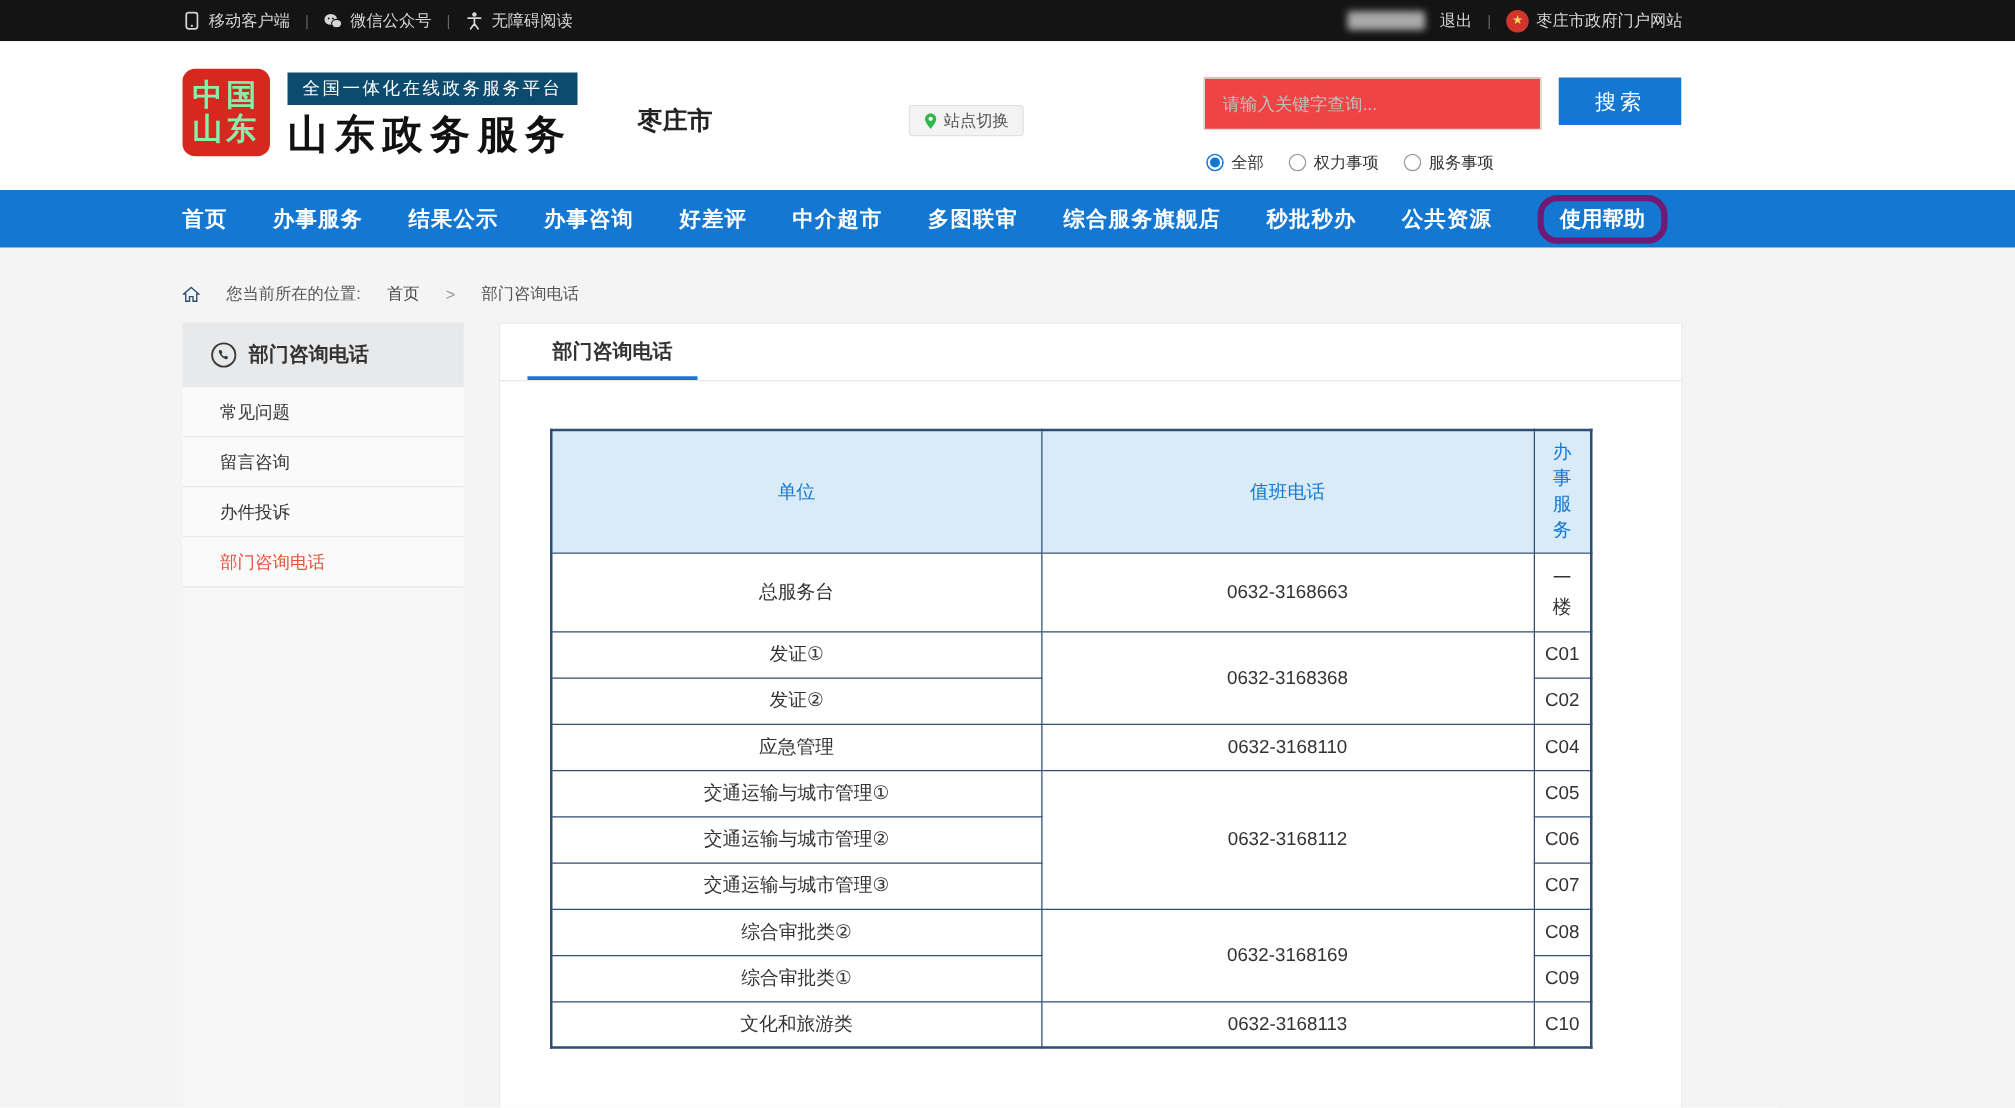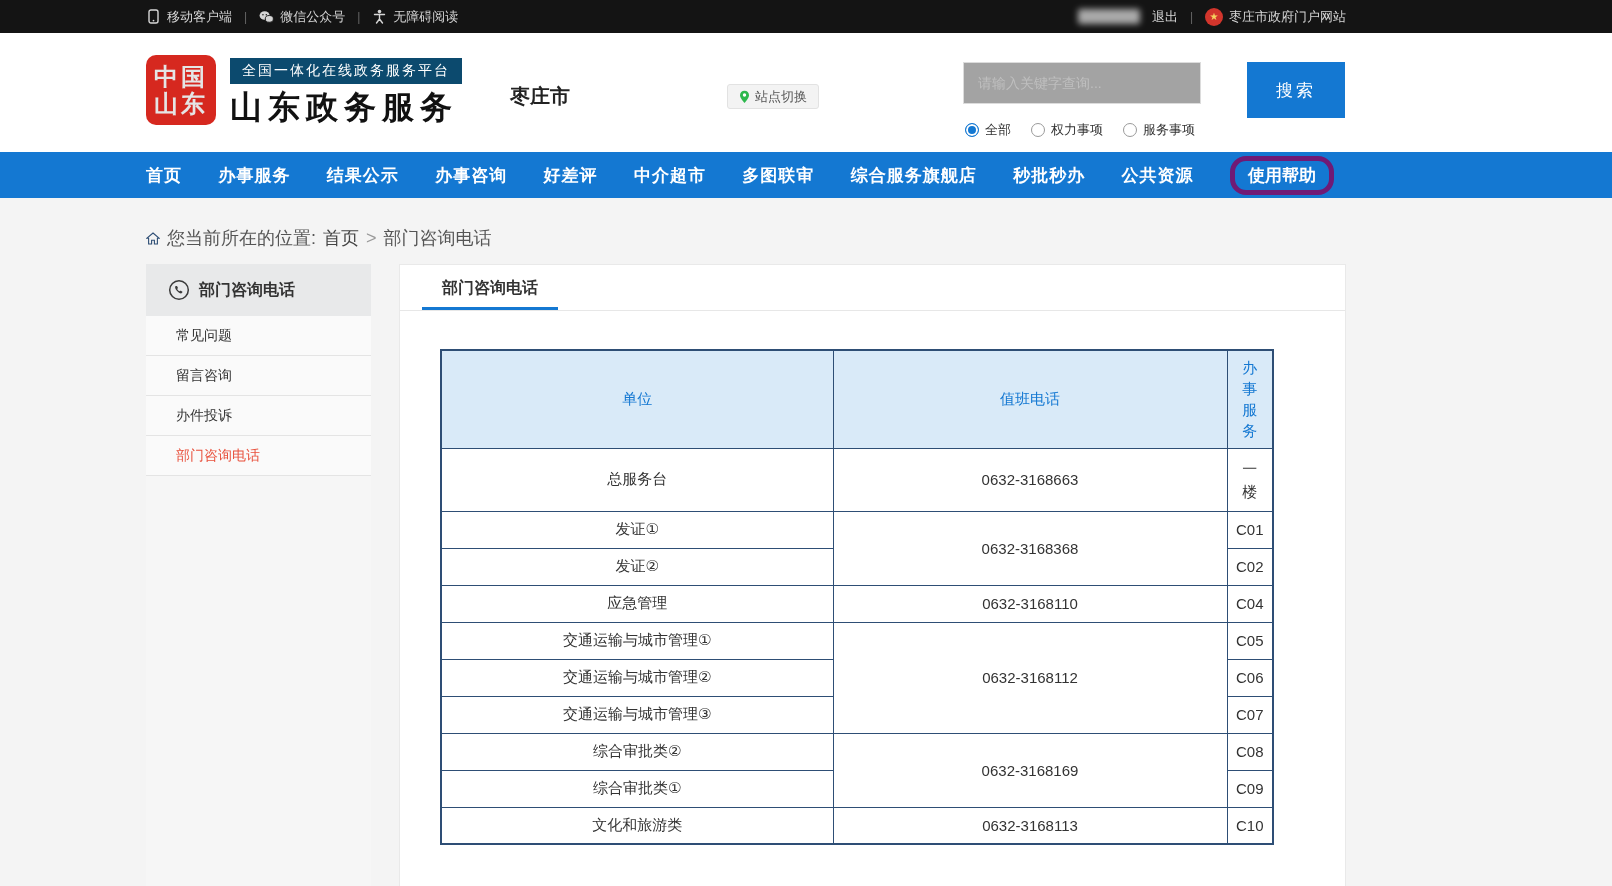--- a/index.html
+++ b/index.html
@@ -19,49 +19,49 @@
   .tb-icon { display:inline-flex; width:15px; height:15px; align-items:center; justify-content:center; }
   .blurname { width:62px; height:15px; background:#cfcfcf; border-radius:2px; filter:blur(3px); opacity:.8; }
   .emblem { width:18px; height:18px; border-radius:50%; background:#d2352c; color:#f6d35f;
             display:inline-flex; align-items:center; justify-content:center; font-size:10px; line-height:1; }
 
   
   .header { height:119px; background:#fff; }
   .header .inner { height:119px; }
   .brand { position:absolute; left:0; top:22px; display:flex; gap:14px; align-items:flex-start; }
   .seal { width:70px; height:70px; background:#d6281f; border-radius:10px; display:flex; align-items:center; justify-content:center; }
-  .seal-chars { width:56px; color:#e5e5e5; font-weight:bold; font-size:24px; line-height:27px; letter-spacing:3px;
+  .seal-chars { width:56px; color:#86efac; font-weight:bold; font-size:24px; line-height:27px; letter-spacing:3px;
                 word-break:break-all; text-align:center; }
   .brand-text { display:flex; flex-direction:column; gap:6px; padding-top:3px; }
   .badge { background:#0c4a6e; color:#fff; font-size:14px; padding:4px 12px; letter-spacing:2px; width:fit-content; }
   .site-title { font-size:32px; font-weight:bold; color:#111; letter-spacing:6px; line-height:1.1; }
   .city { position:absolute; left:364px; top:50px; font-size:20px; font-weight:bold; color:#222; }
   .site-switch { position:absolute; left:581px; top:51px; height:25px; background:#f3f3f3; border:1px solid #e2e2e2;
                  border-radius:3px; display:flex; align-items:center; gap:5px; padding:0 11px; font-size:13px; color:#555; cursor:pointer; }
-  .search-input { position:absolute; left:817px; top:29px; width:238px; height:42px; border:1px solid #dcdcdc;
-                  padding:0 14px; font-size:14px; color:#333; outline:none; background:#a3a3a3;
+  .search-input { position:absolute; left:817px; top:29px; width:270px; height:42px; border:1px solid #dcdcdc;
+                  padding:0 14px; font-size:14px; color:#333; outline:none; background:#ef4444;
                   font-family:"Liberation Sans","DejaVu Sans",sans-serif; }
   .search-input::placeholder { color:#bfbfbf; }
-  .search-btn { position:absolute; left:1101px; top:29px; width:98px; height:56px; background:#1478d2; color:#fff;
+  .search-btn { position:absolute; left:1101px; top:29px; width:98px; height:38px; background:#1478d2; color:#fff;
                 border:none; font-size:17px; letter-spacing:3px; cursor:pointer;
                 font-family:"Liberation Sans","DejaVu Sans",sans-serif; }
   .filters { position:absolute; left:819px; top:88px; display:flex; align-items:flex-start; gap:20px; font-size:13px; color:#333; }
   .filter { display:flex; align-items:center; gap:6px; cursor:pointer; }
   .radio { width:14px; height:14px; border-radius:50%; border:1px solid #9a9a9a; background:#fff; display:inline-block; }
   .filter.checked .radio { border:1px solid #1478d2; background:#1478d2; box-shadow:inset 0 0 0 2px #fff; }
 
   
   .nav { height:46px; background:#1478d2; }
   .nav .inner { height:46px; display:flex; align-items:center; justify-content:space-between; padding-right:12px; }
   .nav-item { color:#fff; font-size:17px; font-weight:bold; letter-spacing:1px; cursor:pointer; white-space:nowrap; }
   .nav-help { color:#fff; font-size:17px; font-weight:bold; border:5px solid #701a75; border-radius:16px;
               padding:3px 13px; cursor:pointer; white-space:nowrap; }
 
   
-  .breadcrumb { margin-top:28px; margin-bottom:14px; display:flex; align-items:center; gap:7px; font-size:18px; color:#555; }
+  .breadcrumb { margin-top:28px; margin-bottom:14px; display:flex; align-items:center; gap:21px; font-size:13px; color:#555; }
   .crumb-link { cursor:pointer; color:#444; }
   .crumb-sep { color:#999; }
 
   
   .content { display:flex; gap:28px; align-items:stretch; height:780px; }
   .sidebar { width:225px; flex-shrink:0; background:#f6f6f6; }
   .side-header { height:52px; background:#e8e9ea; display:flex; align-items:center; gap:9px; padding-left:22px;
                  font-size:16px; font-weight:bold; color:#333; }
   .side-item { height:40px; line-height:39px; padding-left:30px; font-size:14px; color:#333;
                background:#fafafa; border-bottom:1px solid #e4e4e4; cursor:pointer; }

